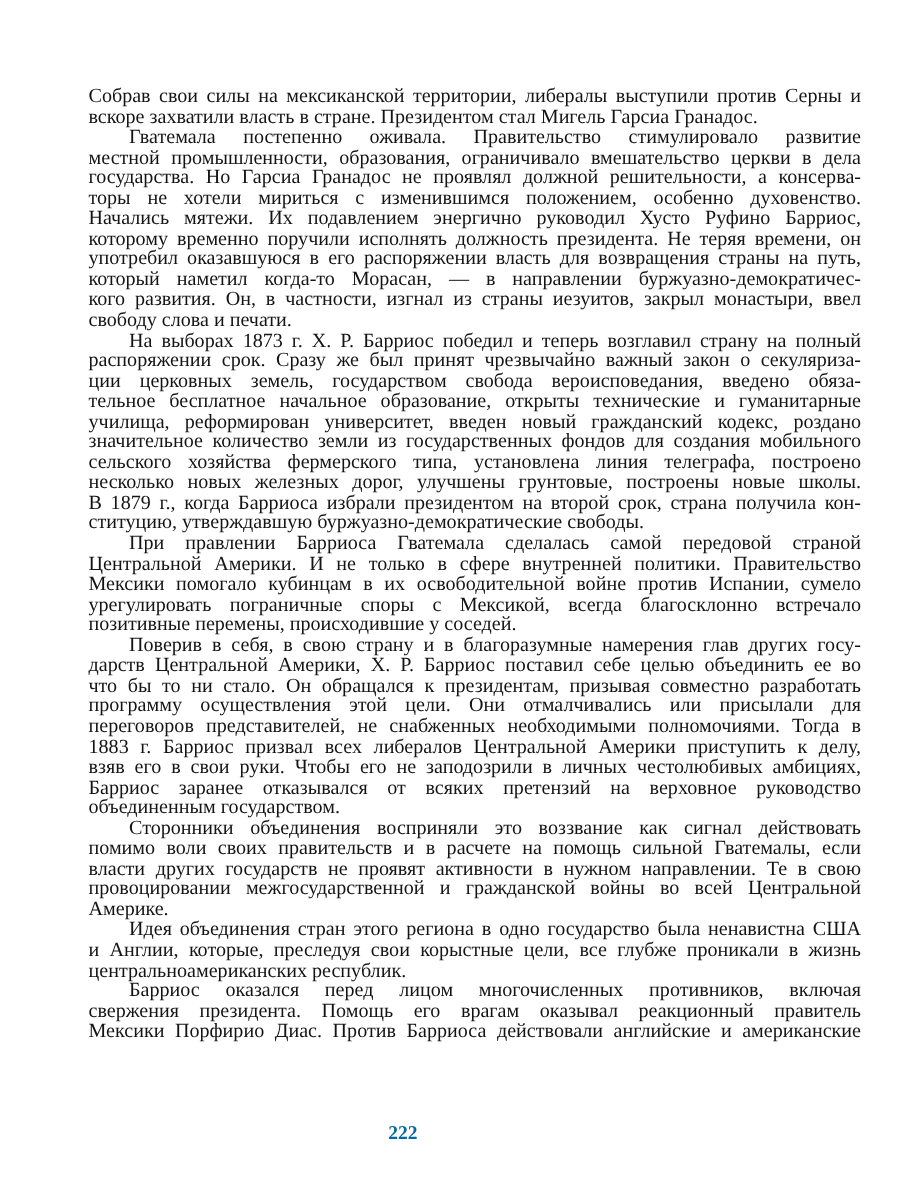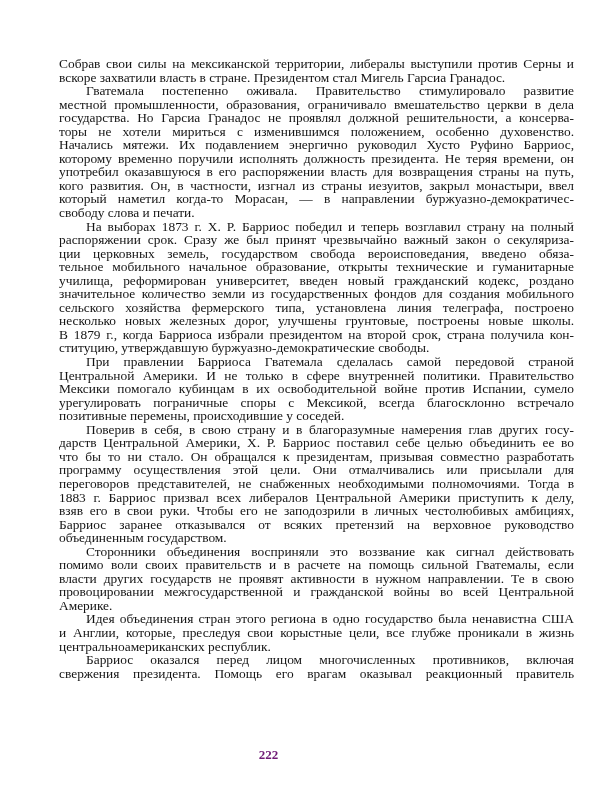--- a/index.html
+++ b/index.html
@@ -46,48 +46,48 @@
     }
     .page-number {
       position: absolute;
       left: 0;
       width: 537px;
       top: 747px;
       text-align: center;
       font-family: "Liberation Serif", "DejaVu Serif", serif;
       font-size: 13px;
       font-weight: bold;
-      color: #701a75;
+      color: #0369a1;
     }
   </style>
 </head>
 <body>
 
 <div class="page" id="page-body">
     <div class="para">
       <span class="line">Собрав свои силы на мексиканской территории, либералы выступили против Серны и</span>
       <span class="line last">вскоре захватили власть в стране. Президентом стал Мигель Гарсиа Гранадос.</span>
     </div>
     <div class="para">
       <span class="line first-indent">Гватемала постепенно оживала. Правительство стимулировало развитие</span>
       <span class="line">местной промышленности, образования, ограничивало вмешательство церкви в дела</span>
       <span class="line">государства. Но Гарсиа Гранадос не проявлял должной решительности, а консерва-</span>
       <span class="line">торы не хотели мириться с изменившимся положением, особенно духовенство.</span>
       <span class="line">Начались мятежи. Их подавлением энергично руководил Хусто Руфино Барриос,</span>
       <span class="line">которому временно поручили исполнять должность президента. Не теряя времени, он</span>
       <span class="line">употребил оказавшуюся в его распоряжении власть для возвращения страны на путь,</span>
+      <span class="line">который наметил когда-то Морасан, — в направлении буржуазно-демократичес-</span>
       <span class="line">кого развития. Он, в частности, изгнал из страны иезуитов, закрыл монастыри, ввел</span>
-      <span class="line">который наметил когда-то Морасан, — в направлении буржуазно-демократичес-</span>
       <span class="line last">свободу слова и печати.</span>
     </div>
     <div class="para">
       <span class="line first-indent">На выборах 1873 г. Х. Р. Барриос победил и теперь возглавил страну на полный</span>
       <span class="line">распоряжении срок. Сразу же был принят чрезвычайно важный закон о секуляриза-</span>
       <span class="line">ции церковных земель, государством свобода вероисповедания, введено обяза-</span>
-      <span class="line">тельное мобильного начальное образование, открыты технические и гуманитарные</span>
+      <span class="line">тельное бесплатное начальное образование, открыты технические и гуманитарные</span>
       <span class="line">училища, реформирован университет, введен новый гражданский кодекс, роздано</span>
       <span class="line">значительное количество земли из государственных фондов для создания мобильного</span>
       <span class="line">сельского хозяйства фермерского типа, установлена линия телеграфа, построено</span>
       <span class="line">несколько новых железных дорог, улучшены грунтовые, построены новые школы.</span>
       <span class="line">В 1879 г., когда Барриоса избрали президентом на второй срок, страна получила кон-</span>
       <span class="line last">ституцию, утверждавшую буржуазно-демократические свободы.</span>
     </div>
     <div class="para">
       <span class="line first-indent">При правлении Барриоса Гватемала сделалась самой передовой страной</span>
       <span class="line">Центральной Америки. И не только в сфере внутренней политики. Правительство</span>
@@ -114,16 +114,17 @@
       <span class="line last">Америке.</span>
     </div>
     <div class="para">
       <span class="line first-indent">Идея объединения стран этого региона в одно государство была ненавистна США</span>
       <span class="line">и Англии, которые, преследуя свои корыстные цели, все глубже проникали в жизнь</span>
       <span class="line last">центральноамериканских республик.</span>
     </div>
     <div class="para">
       <span class="line first-indent">Барриос оказался перед лицом многочисленных противников, включая</span>
       <span class="line">свержения президента. Помощь его врагам оказывал реакционный правитель</span>
+      <span class="line">Мексики Порфирио Диас. Против Барриоса действовали английские и американские</span>
     </div>
   </div>
 
 <div class="page-number">222</div>
 
 </body></html>

